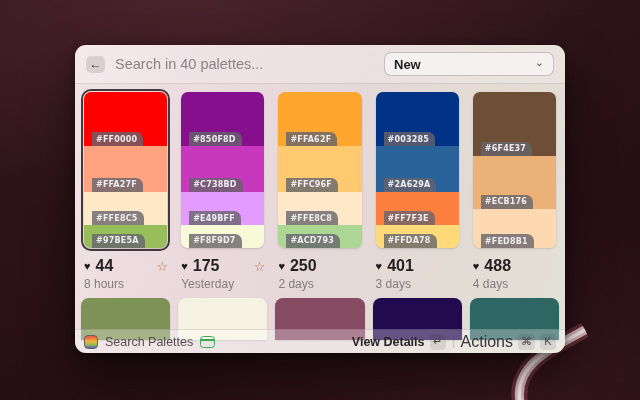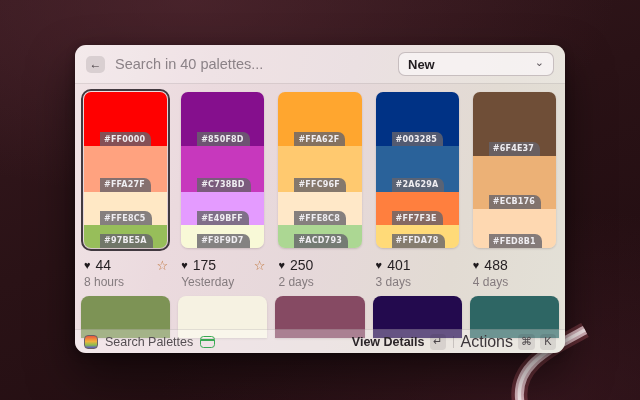--- a/index.html
+++ b/index.html
@@ -32,21 +32,21 @@
     background:rgba(255,255,255,.22);
     border-bottom:1px solid rgba(60,40,45,.12);
   }
   .back-btn {
     width:19px; height:17px; border-radius:5px; background:#D9CFD1;
     display:flex; align-items:center; justify-content:center;
     color:#3B3337; font-size:12px; line-height:1; cursor:default;
   }
   .search-placeholder { color:#8B8287; font-size:14.5px; flex:1; }
   .dropdown {
-    width:156px; height:24px; border-radius:7px;
+    width:170px; height:24px; border-radius:7px;
     background:rgba(250,246,247,.75); border:1px solid rgba(120,105,110,.38);
     display:flex; align-items:center; padding:0 9px; gap:6px;
   }
   .dropdown-value { font-size:13px; color:#221D20; font-weight:600; flex:1; }
   .dropdown-chevron { font-size:11px; color:#5C555A; line-height:0; margin-top:-4px; }
   
   .grid { padding:5px 6px 0 6px; }
   .row { display:flex; gap:8px; }
   .col { flex:1; min-width:0; }
   .card-wrap {
@@ -57,29 +57,29 @@
     height:100%; border-radius:7px; overflow:hidden;
     display:flex; flex-direction:column;
     box-shadow:0 1px 2px rgba(60,40,45,.18);
   }
   .swatch { position:relative; }
   .swatch:nth-child(1){ flex:55; }
   .swatch:nth-child(2){ flex:46;text-decoration:underline; }
   .swatch:nth-child(3){ flex:34; }
   .swatch:nth-child(4){ flex:23;padding-left:24px; }
   .hex-tag {
-    position:absolute; left:16px; bottom:0;
+    position:absolute; left:8px; bottom:0;
     background:rgba(103,100,107,.80); color:#EFEDF1;
     font-size:8px; font-weight:bold; letter-spacing:.2px;
     padding:2.5px 6px 2.5px 4px; border-top-right-radius:7px;
     font-family:"DejaVu Sans", sans-serif;
   }
   .meta { display:flex; align-items:center; gap:5px; margin:6px 2px 0 3px; }
   .heart { color:#1F1A1D; font-size:11px; line-height:1; }
-  .likes { color:#241F22; font-size:14px; font-weight:400; }
+  .likes { color:#241F22; font-size:16px; font-weight:700; }
   .star { margin-left:auto; color:#C0763C; font-size:13px; line-height:1; display:none; }
   .starred .star { display:block; }
   .age { color:#847B7E; font-size:12px; margin:2px 2px 0 3px; }
   .row2 { margin-top:7px; }
   .peek {
     height:42px; border-radius:8px 8px 0 0;
     box-shadow:0 1px 2px rgba(60,40,45,.15);
   }
   
   .footer {

